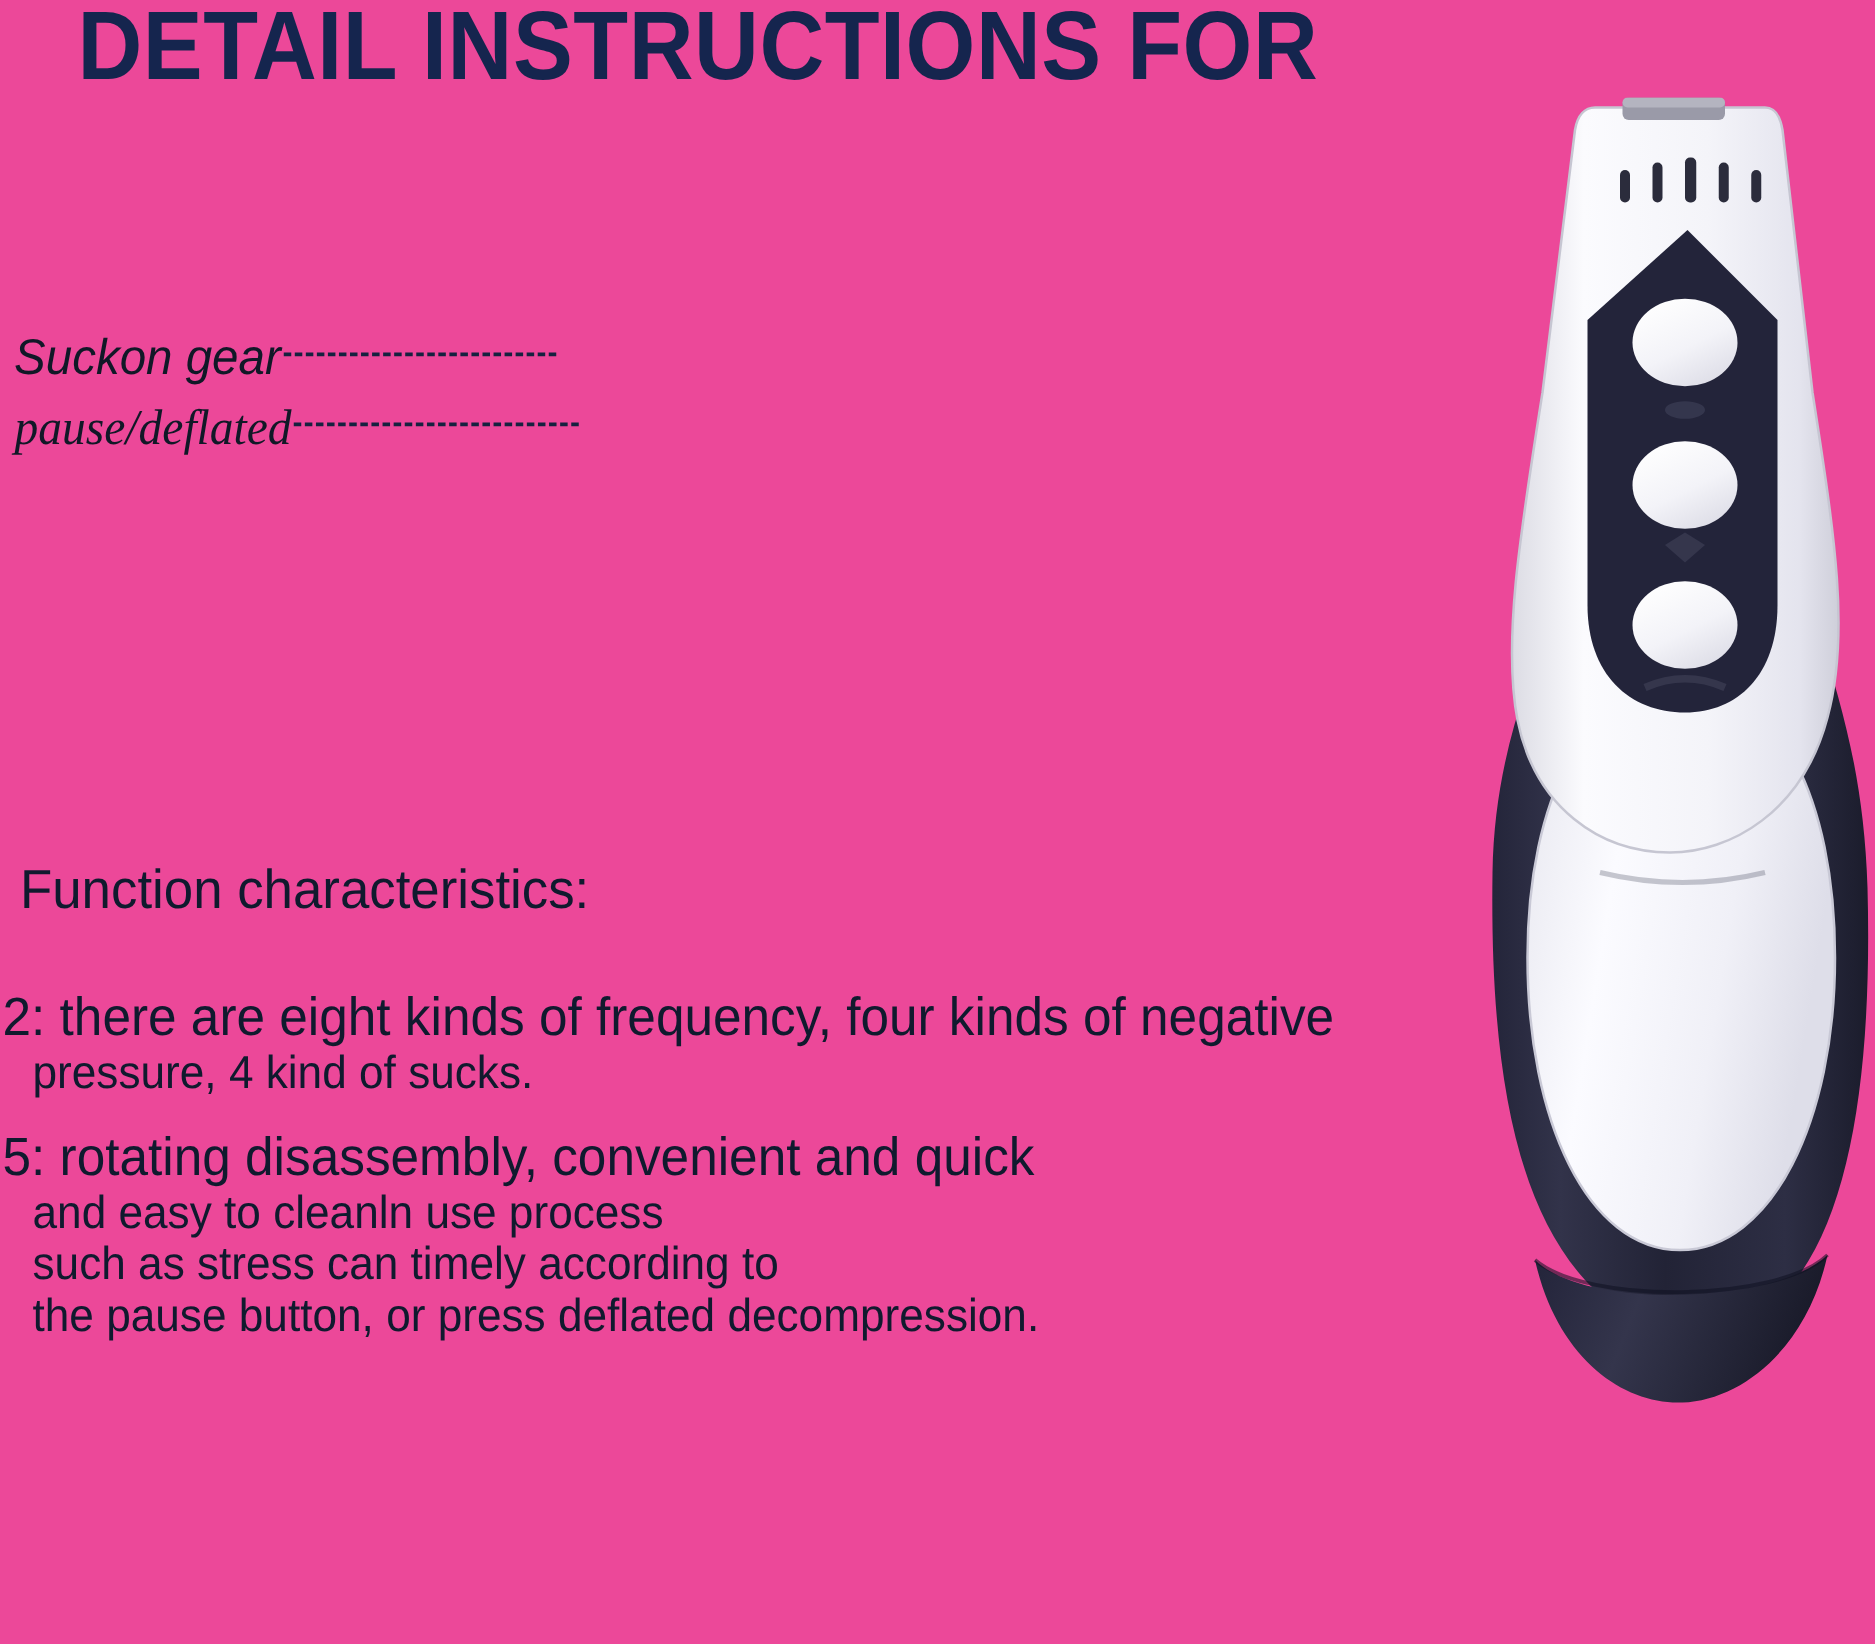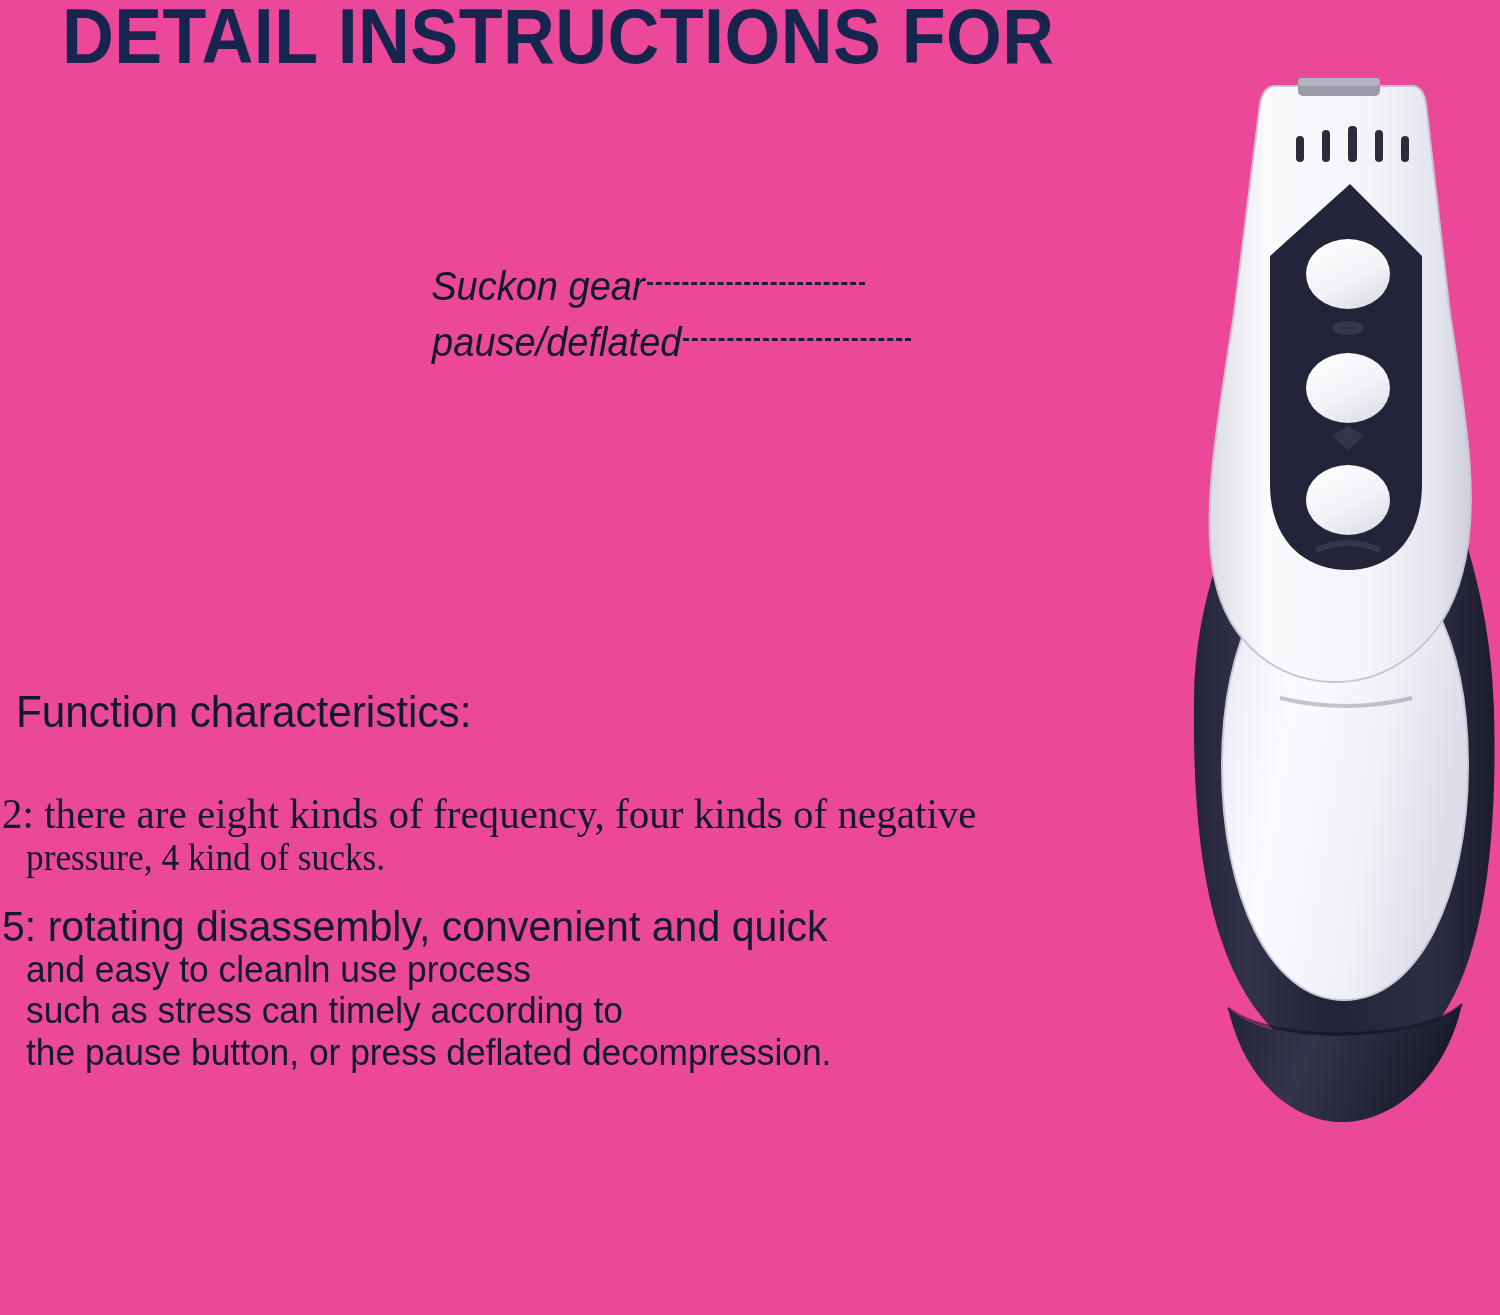--- a/index.html
+++ b/index.html
@@ -37,21 +37,21 @@
     position: absolute;
     left: 0;
     top: 258px;
     width: 1340px;
   }
   .callout-row {
     position: relative;
     height: 56px;
     display: flex;
     align-items: center;
-    justify-content: center;
+    justify-content: flex-start;
     padding-right: 0;
   }
   .callout-label {
     font-style: italic;
     font-size: 40px;
     line-height: 1;
     color: #111827;
     white-space: nowrap;
     transform: scaleX(0.95);
     transform-origin: right center;
@@ -65,21 +65,21 @@
     vertical-align: middle;
   }
   .leader.l1 { width: 218px; }
   .leader.l2 { width: 195px; }
   .leader.l4 { width: 228px; }
 
   
   .row1 { padding-right: 55px; }
   .row2 { padding-right: 30px; }
   .row3 { padding-right: 120px; }
-  .row4 { padding-right: 10px; }
+  .row4 { padding-right: 10px; font-family: Liberation Serif, serif; }
 
   
   #body-copy {
     position: absolute;
     left: 2px;
     top: 690px;
     width: 1180px;
   }
   .heading {
     font-size: 44px;
@@ -101,21 +101,21 @@
   }
   .item-sub {
     font-size: 37px;
     line-height: 1.12;
     margin-left: 24px;
     white-space: nowrap;
     transform: scaleX(0.955);
     transform-origin: left center;
   }
   .gap-sm { margin-bottom: 12px; }
-  .gap-md { margin-bottom: 26px; font-family: Liberation Serif, serif; }
+  .gap-md { margin-bottom: 26px; }
   .gap-lg { margin-bottom: 36px; }
 
   
   #product {
     position: absolute;
     left: 1150px;
     top: 78px;
     width: 350px;
     height: 1060px;
   }

